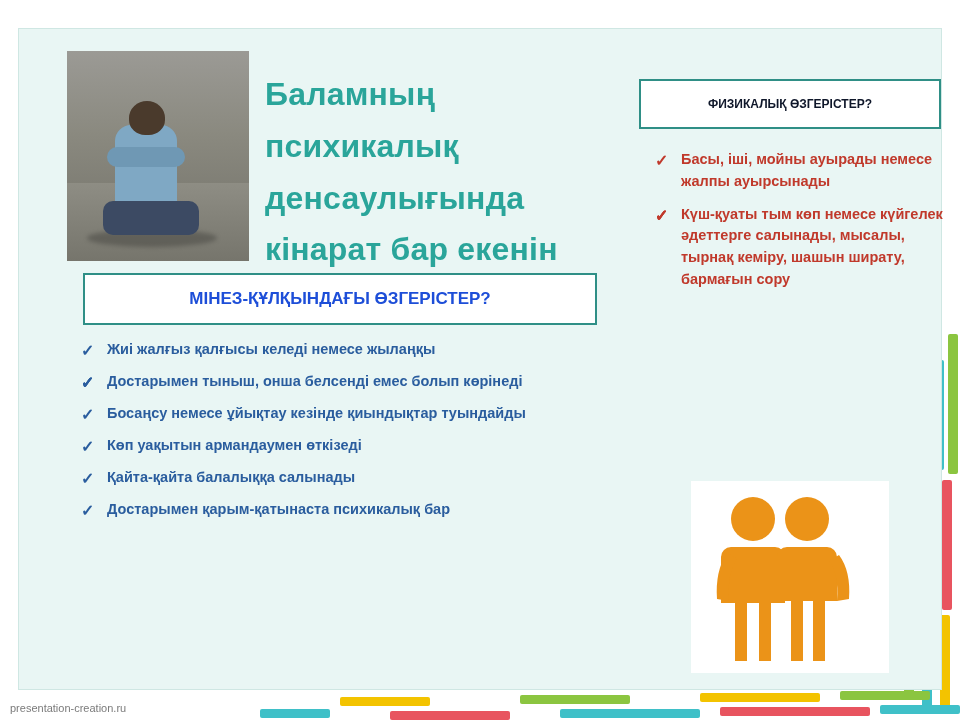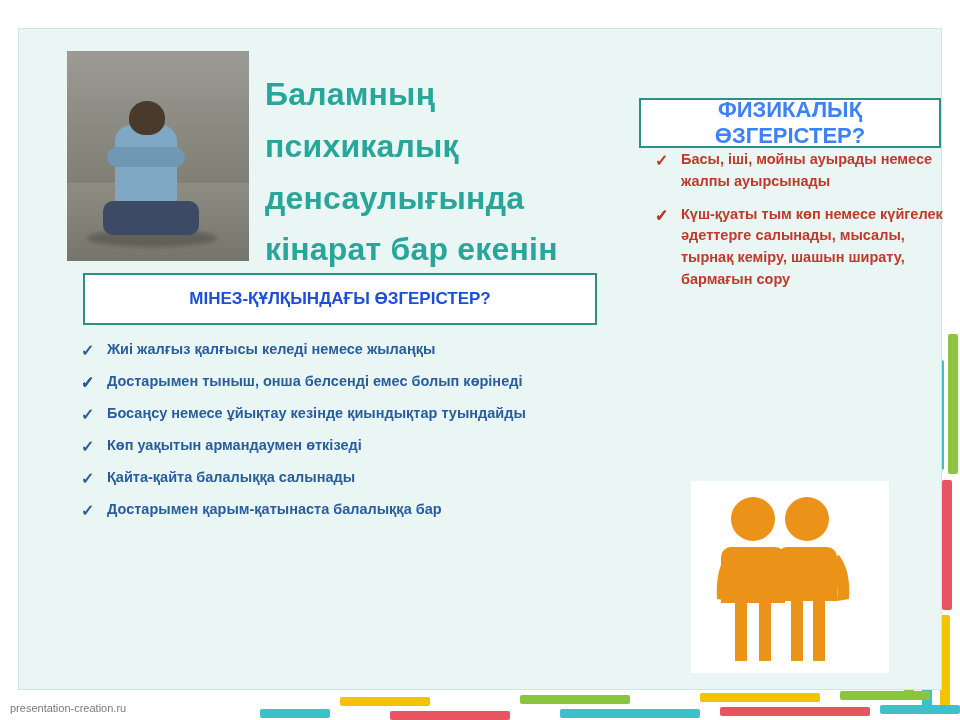--- a/index.html
+++ b/index.html
@@ -148,24 +148,23 @@
     width: 510px;
     height: 48px;
     font-size: 17px;
     color: #1d4ed8;
   }
   .box-physical {
     left: 620px;
     top: 50px;
     width: 298px;
     height: 46px;
-    font-size: 22px;
+    font-size: 12px;
     border: 2px solid #2f8f86;
-    color: #3b82f6;
-    margin-top: 19px;
+    color: #0f172a;
   }
   
   ul.list {
     position: absolute;
     margin: 0;
     padding: 0;
     list-style: none;
   }
   ul.list li {
     position: relative;
@@ -310,21 +309,21 @@
       <li>
         <span class="tick">✓</span>
         <span>Көп уақытын армандаумен өткізеді</span>
       </li>
       <li>
         <span class="tick">✓</span>
         <span>Қайта-қайта балалыққа салынады</span>
       </li>
       <li>
         <span class="tick">✓</span>
-        <span>Достарымен қарым-қатынаста балалыққа бар</span>
+        <span>Достарымен қарым-қатынаста психикалық бар</span>
       </li>
     </ul>
 
     <div class="people-box">
       <svg class="people-svg" viewBox="0 0 198 192">
         <g fill="#eb9318">
           <circle cx="62" cy="38" r="22"></circle>
           <path d="M40 66 h44 a10 10 0 0 1 10 10 v46 h-14 v58 h-12 v-58 h-12 v58 h-12 v-58 h-14 v-46 a10 10 0 0 1 10 -10 z"></path>
           <circle cx="116" cy="38" r="22"></circle>
           <path d="M96 66 h40 a10 10 0 0 1 10 10 v44 h-12 v60 h-12 v-60 h-10 v60 h-12 v-60 h-14 v-44 a10 10 0 0 1 10 -10 z"></path>

